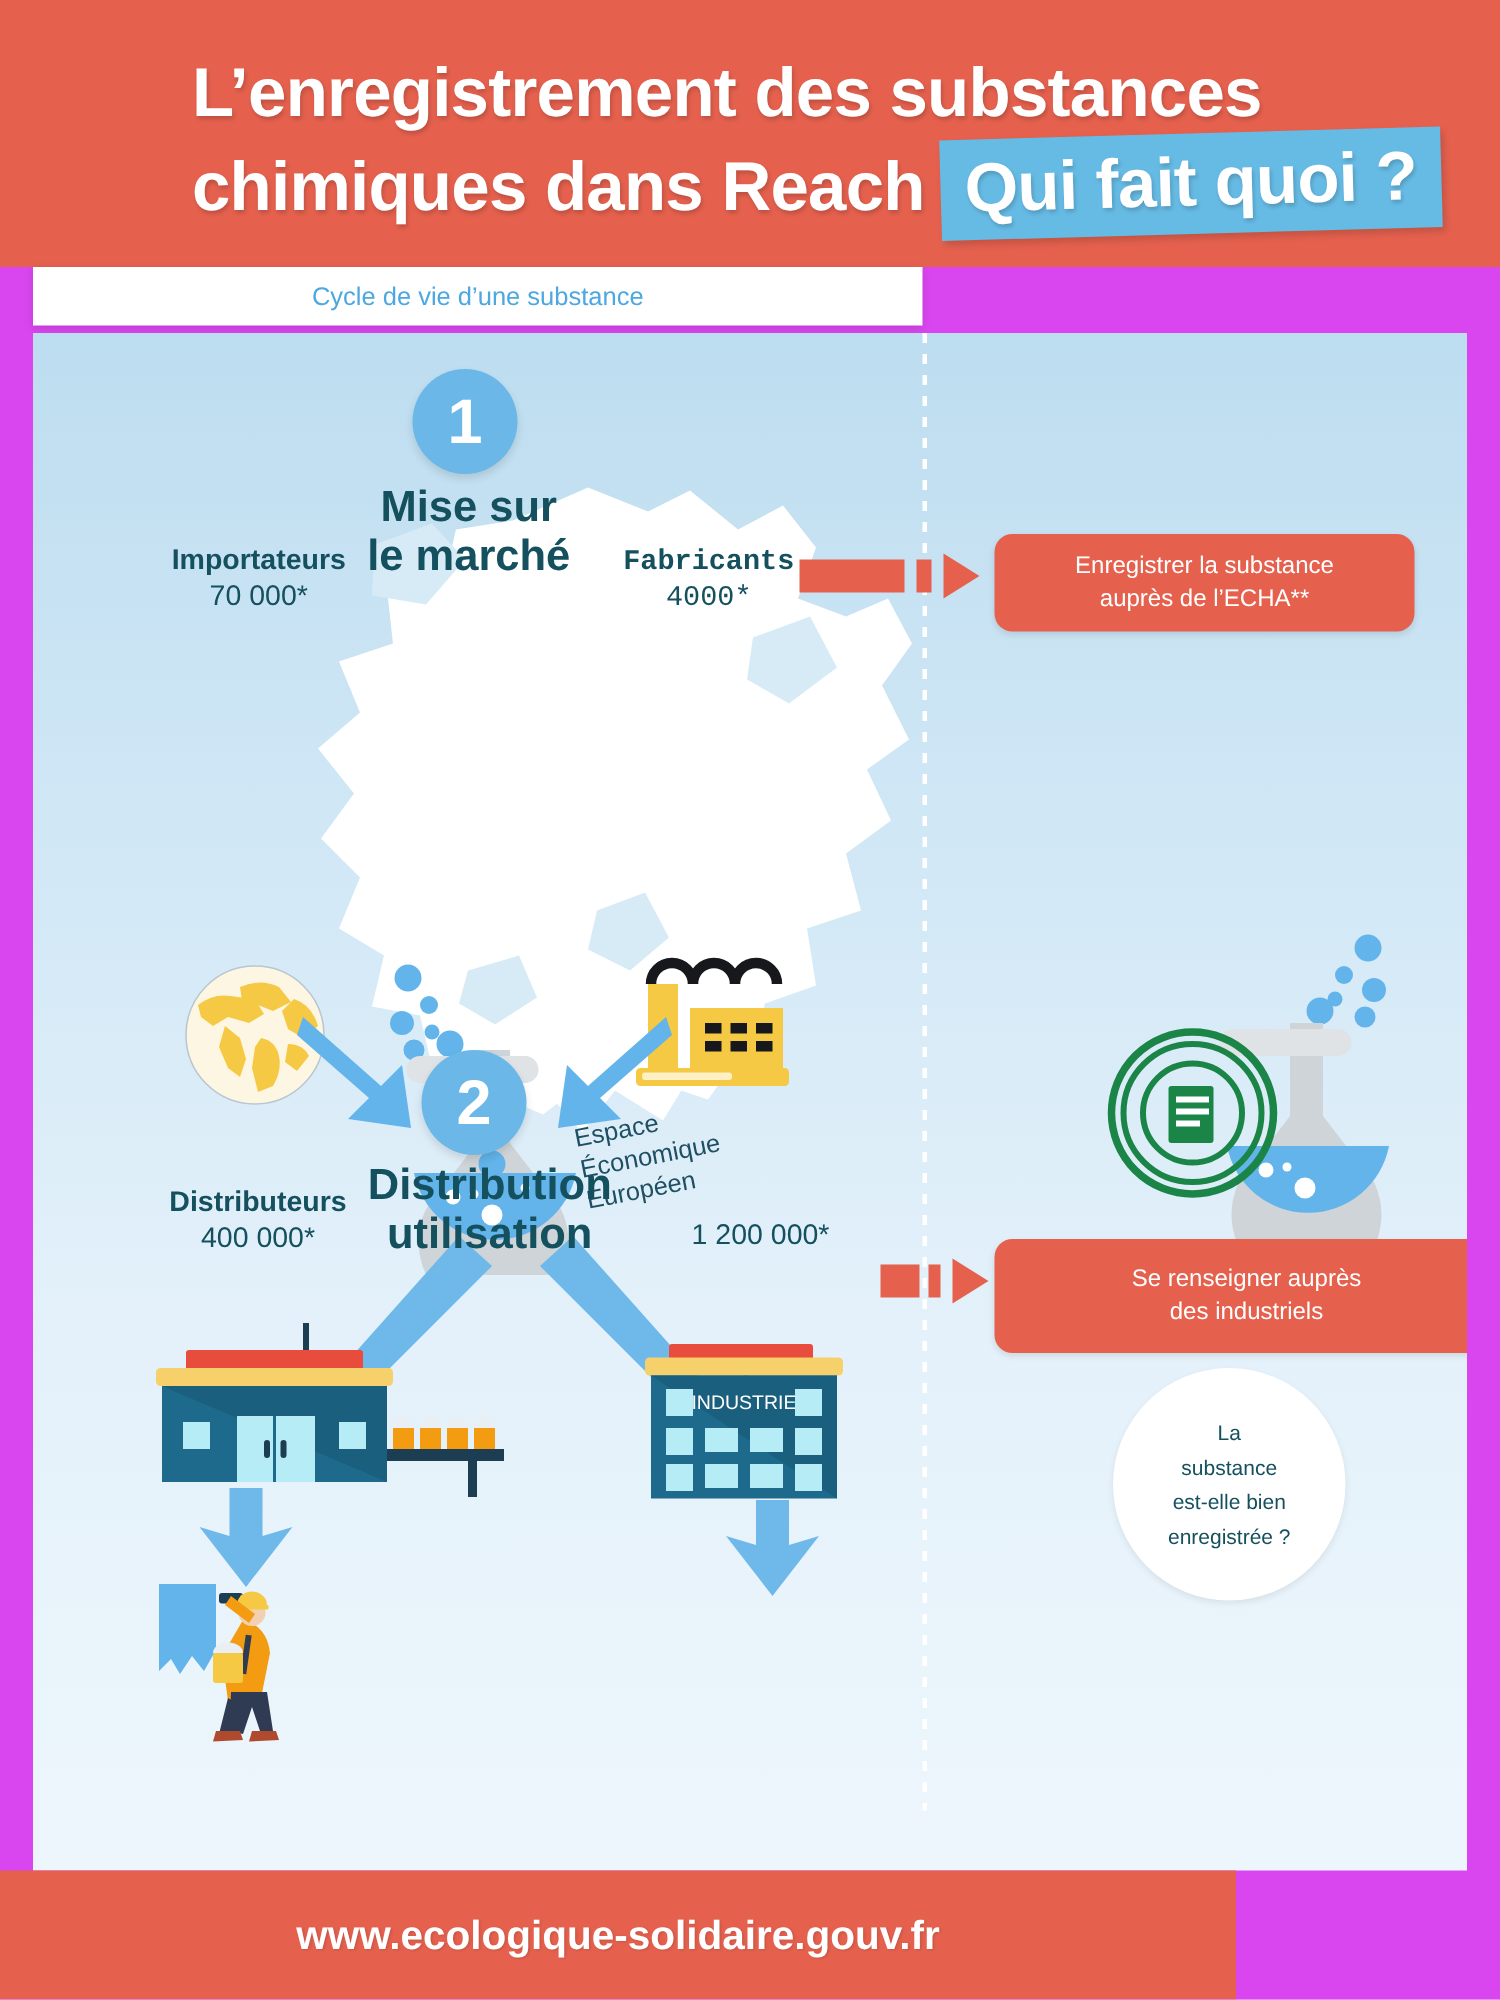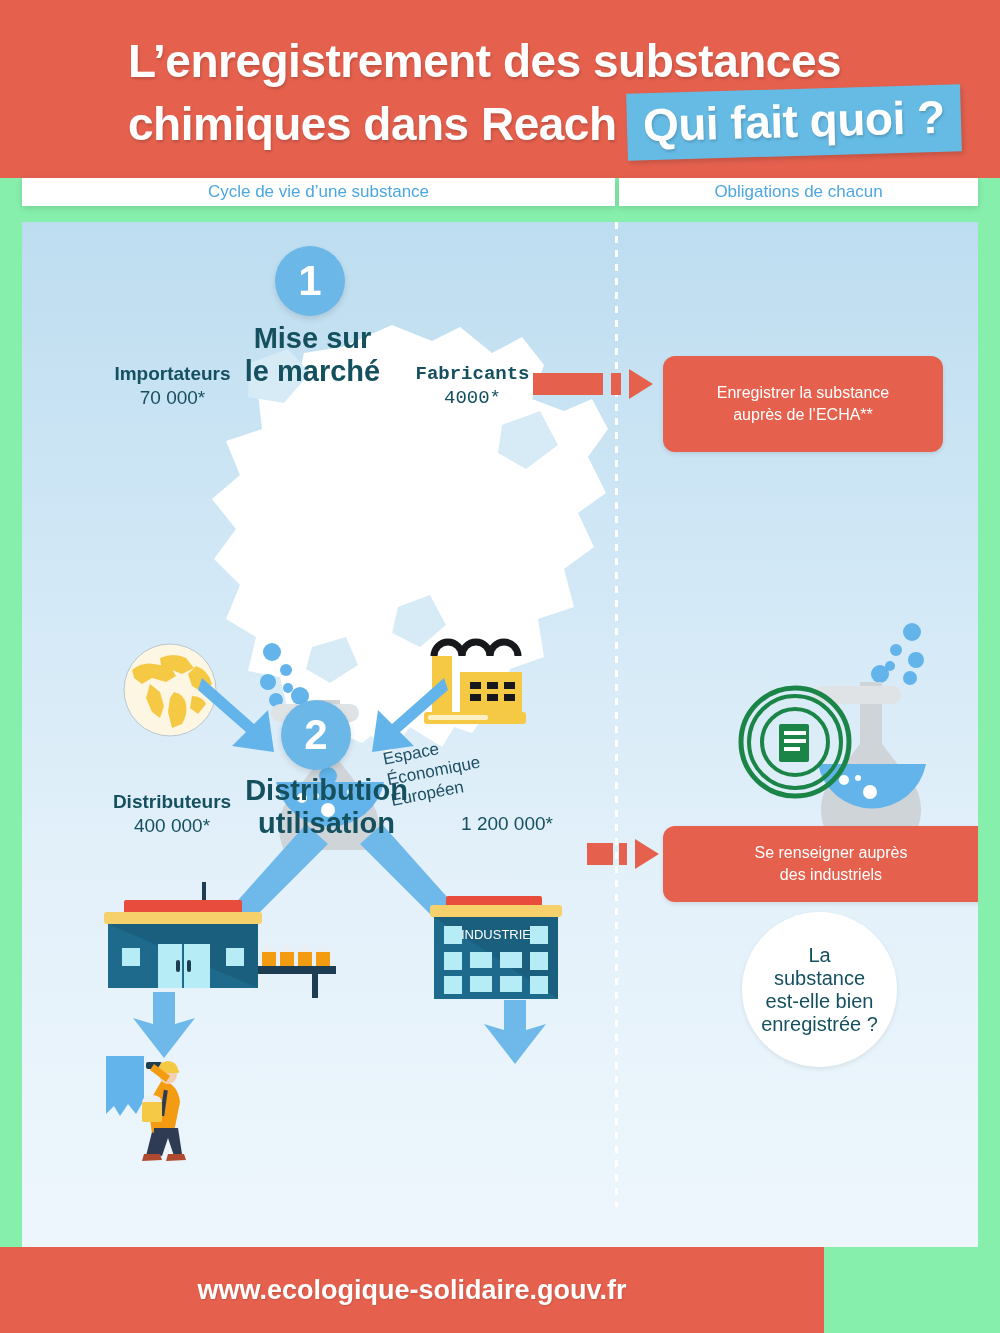--- a/index.html
+++ b/index.html
@@ -4,21 +4,21 @@
 <style>
   * { box-sizing: border-box; margin: 0; padding: 0; }
   html, body {
     width: 1000px; height: 1333px;
     font-family: "Liberation Sans", sans-serif;
     overflow: hidden;
   }
   #page {
     position: relative;
     width: 1000px; height: 1333px;
-    background: #86efac;
+    background: #d946ef;
     padding-left: 47px;
   }
 
   
   .header {
     position: absolute; left: 0; top: 0; width: 1000px; height: 178px;
     background: #e5614e;
   }
   .title {
     position: absolute; left: 128px; top: 33px;
@@ -42,21 +42,21 @@
 
   
   .tabbar {
     position: absolute; left: 22px; top: 178px;
     width: 956px; height: 44px;
     display: flex;
     filter: drop-shadow(0 2px 3px rgba(0,0,0,.13));
   }
   .tab {
     background: #ffffff;
-    height: 28px;
+    height: 39px;
     display: flex; align-items: center; justify-content: center;
     color: #4da7e0;
     font-size: 17px;
   }
   .tab-left  { width: 593px; }
   .tab-gap   { width: 4px; background: transparent; }
   .tab-right { width: 359px; }
 
   
   .panel {
@@ -126,21 +126,21 @@
   .callout {
     position: absolute;
     background: #e5614e;
     color: #ffffff;
     border-radius: 12px;
     font-size: 16px; line-height: 22px;
     text-align: center;
     display: flex; align-items: center; justify-content: center;
     box-shadow: 0 2px 4px rgba(0,0,0,.10);
   }
-  .callout-1 { left: 641px; top: 134px; width: 280px; height: 96px; }
+  .callout-1 { left: 641px; top: 134px; width: 280px; height: 65px; }
   .callout-2 { left: 641px; top: 604px; width: 336px; height: 76px; }
 
   
   .redarrow { position: absolute; height: 30px; }
   .redarrow .seg {
     position: absolute; top: 4px; height: 22px; background: #e5614e;
   }
   .redarrow .head {
     position: absolute; top: 0; width: 0; height: 0;
     border-top: 15px solid transparent;
@@ -150,21 +150,21 @@
   .ra1 { left: 511px; top: 147px; width: 130px; }
   .ra2 { left: 565px; top: 617px; width: 76px; }
 
   
   .bubble {
     position: absolute; left: 720px; top: 690px;
     width: 155px; height: 155px; border-radius: 50%;
     background: #ffffff;
     display: flex; align-items: center; justify-content: center;
     text-align: center;
-    color: #15505f; font-size: 20px; line-height: 23px;
+    color: #15505f; font-size: 14px; line-height: 23px;
     box-shadow: 0 2px 5px rgba(0,0,0,.08);
   }
   .bubble-tail {
     position: absolute; left: 830px; top: 800px;
     width: 0; height: 0;
     border-left: 26px solid #ffffff;
     border-bottom: 20px solid transparent;
     transform: rotate(22deg);
   }
 
@@ -193,23 +193,20 @@
         <span>chimiques dans Reach</span><span class="badge">Qui fait quoi ?</span>
       </span>
     </div>
   </div>
 
   <div class="tabbar">
     <div class="tab tab-left">
       <span>Cycle de vie d’une substance</span>
     </div>
     <div class="tab-gap"></div>
-    <div class="tab tab-right">
-      <span>Obligations de chacun</span>
-    </div>
   </div>
 
   <div class="panel">
 
     <div class="col-divider"></div>
 
     <svg class="map-blob" viewBox="0 0 440 470">
       <path fill="#ffffff" d="M150 40 L200 18 L240 34 L268 20 L300 46 L330 30 L352 58
         L340 92 L372 104 L400 92 L416 122 L396 150 L414 186 L386 206 L402 240 L372 262
         L382 300 L346 312 L352 350 L318 362 L306 404 L272 404 L250 440 L218 420 L196 448

